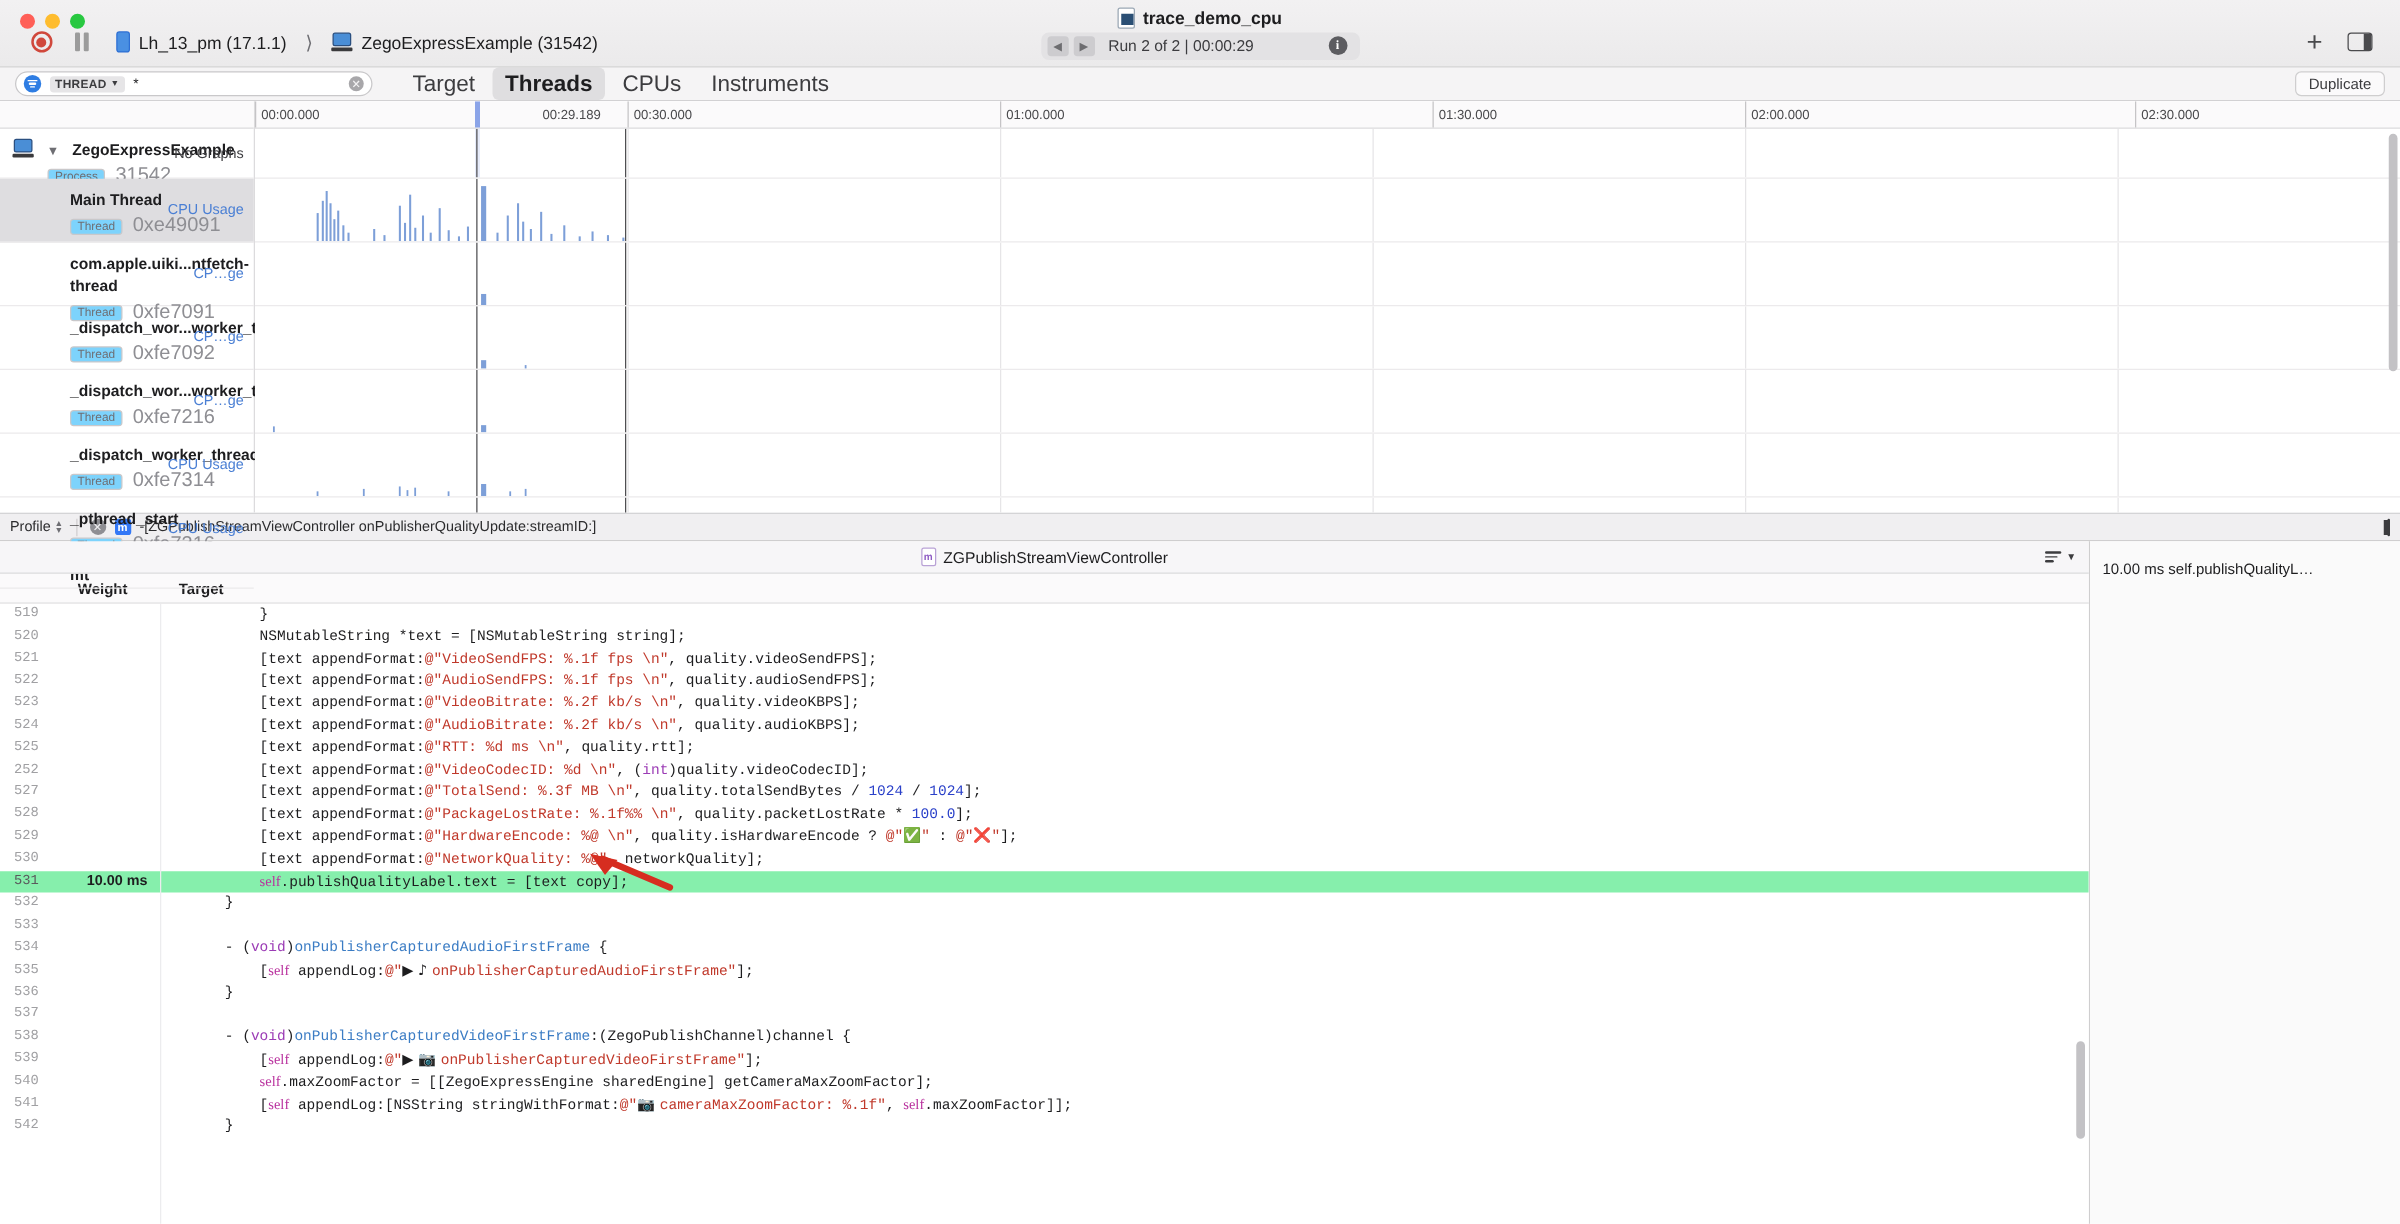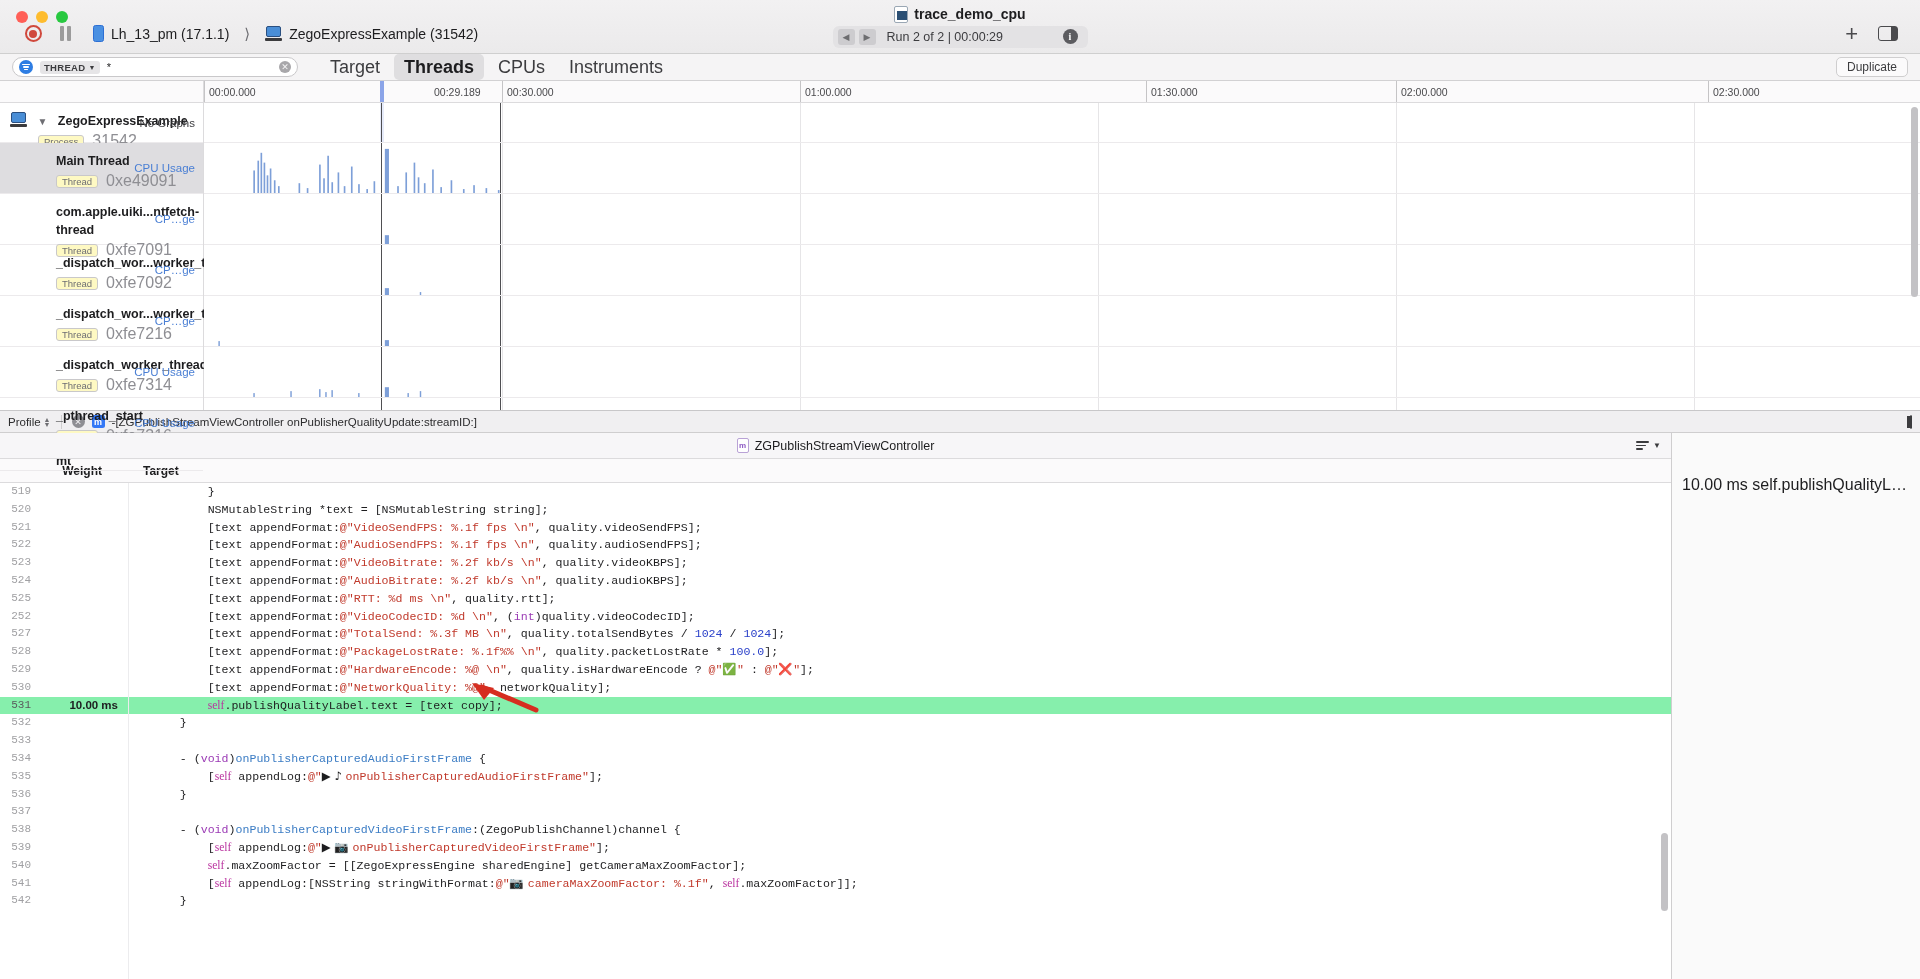--- a/index.html
+++ b/index.html
@@ -145,21 +145,21 @@
   }
 
   .track-row { border-bottom:1px solid #eceaec; position:relative; }
   .track-row .tl { padding:8px 0 0 56px; }
   .track-row.process .tl { padding-left:10px; }
   .track-row.selected { background:#dedde0; }
   .tr-title { font-size:12.5px; font-weight:700; color:#1d1d1f; }
   .tr-sub { display:flex; align-items:center; gap:8px; margin-top:3px;}
   .badge {
     font-size:9.5px; color:#6e6e73; border:1px solid #c9c8ca; border-radius:3px;
-    padding:0 5px; background:#fef9c3;
+    padding:0 5px; background:#7dd3fc;
   }
   .tr-id { font-size:16px; color:#8e8e93; }
   .tr-right {
     position:absolute; right:8px; top:50%; transform:translateY(-50%);
     font-size:11.5px; color:#4a7fd4;
   }
   .tr-right.gray { color:#3c3c3f; }
   .proc-icon {
     width:17px;height:15px;position:relative; display:inline-block; vertical-align:-2px; margin-right:4px;
   }
@@ -251,22 +251,22 @@
   .emoji { font-family:"DejaVu Sans", sans-serif; }
 
   .code-rule { position:absolute; left:128px; top:0; bottom:0; width:1px; background:#ececee; }
 
   .arrow-anno { position:absolute; pointer-events:none; }
 
   .right-panel {
     width:248px; background:#fafafa; padding:14px 10px 0 10px;
   }
   .rp-text {
-    font-size:16px; color:#1d1d1f; line-height:1.4;
-    overflow:hidden; text-overflow:ellipsis; white-space:nowrap;margin-top:27px;
+    font-size:12px; color:#1d1d1f; line-height:1.4;
+    overflow:hidden; text-overflow:ellipsis; white-space:nowrap;
   }
 
   .scrollbar-v {
     position:absolute; right:2px; width:7px; border-radius:4px; background:#c3c2c5;
   }
 </style>
 </head>
 <body>
 
 <div class="titlebar">

